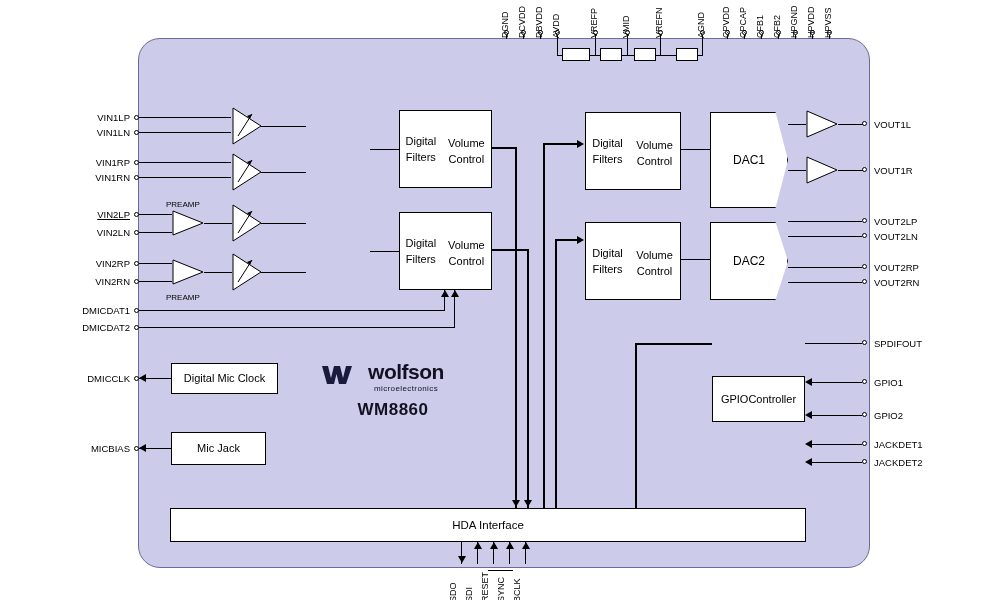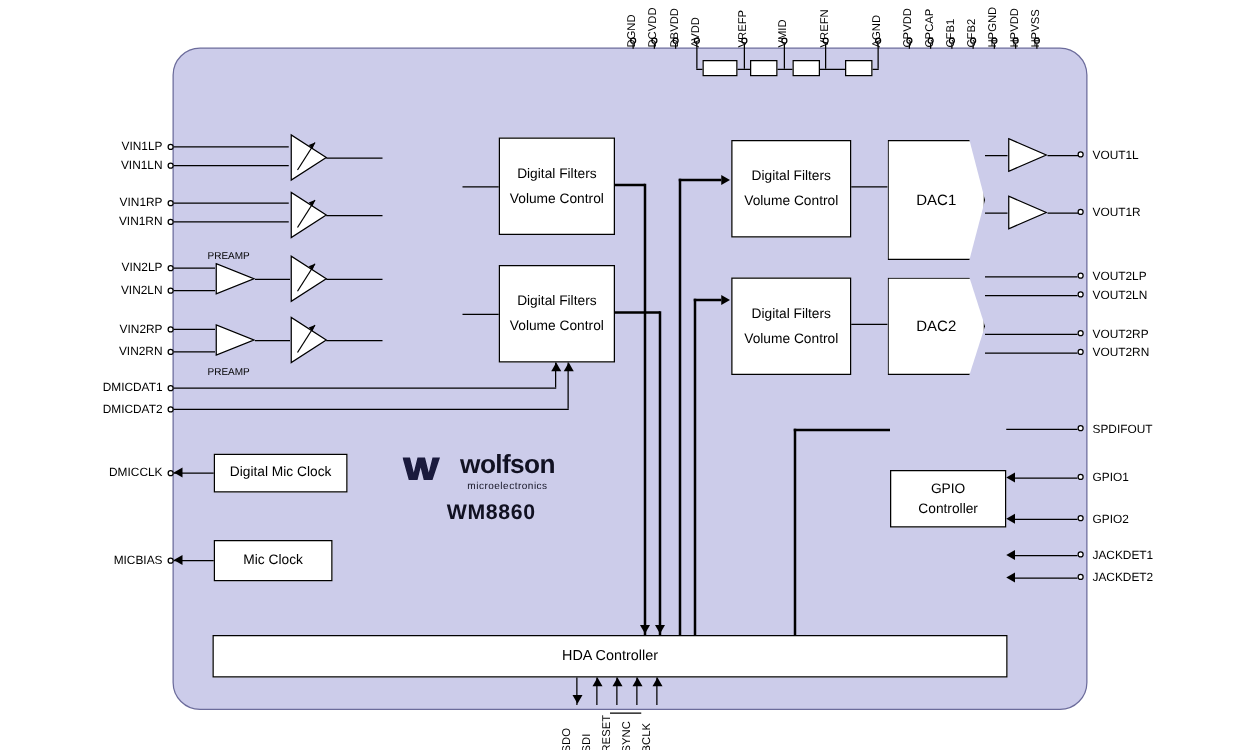--- a/index.html
+++ b/index.html
@@ -25,21 +25,21 @@
     border: 1px solid #6b6b9b;
     border-radius: 22px;
     box-sizing: border-box;
   }
   .box {
     position: absolute;
     background: #ffffff;
     border: 1px solid #000000;
     box-sizing: border-box;
     display: flex;
-    flex-direction: column;
+    flex-direction: row;
     align-items: center;
     justify-content: center;
     font-size: 11px;
     color: #000000;
     text-align: center;
     line-height: 1.5;
   }
   .box .l2 { margin-top: 4px; }
   .hexbox {
     position: absolute;
@@ -252,21 +252,21 @@
   <div class="line hline" style="left:139px; top:132px; width:92px;"></div>
 
   <div class="lbl r" style="left:80px; top:157px; width:50px;">VIN1RP</div>
   <div class="pin" style="left:134px; top:160px;"></div>
   <div class="line hline" style="left:139px; top:162px; width:92px;"></div>
 
   <div class="lbl r" style="left:80px; top:172px; width:50px;">VIN1RN</div>
   <div class="pin" style="left:134px; top:175px;"></div>
   <div class="line hline" style="left:139px; top:177px; width:92px;"></div>
 
-  <div class="lbl r" style="left:80px; top:209px; width:50px;">VIN2LP</div>
+  <div class="lbl r" style="left:80px; top:209px; width:50px;text-decoration:underline;">VIN2LP</div>
   <div class="pin" style="left:134px; top:212px;"></div>
   <div class="line hline" style="left:139px; top:214px; width:33px;"></div>
 
   <div class="lbl r" style="left:80px; top:227px; width:50px;">VIN2LN</div>
   <div class="pin" style="left:134px; top:230px;"></div>
   <div class="line hline" style="left:139px; top:232px; width:33px;"></div>
 
   <div class="lbl r" style="left:80px; top:258px; width:50px;">VIN2RP</div>
   <div class="pin" style="left:134px; top:261px;"></div>
   <div class="line hline" style="left:139px; top:263px; width:33px;"></div>
@@ -459,38 +459,38 @@
   <div class="arrowhead left" style="left:139px; top:374px;"></div>
   <div class="box" style="left:171px; top:363px; width:107px; height:31px;">
     <span>Digital Mic Clock</span>
   </div>
 
   <div class="lbl r" style="left:68px; top:443px; width:62px;">MICBIAS</div>
   <div class="pin" style="left:134px; top:446px;"></div>
   <div class="line hline" style="left:139px; top:448px; width:33px;"></div>
   <div class="arrowhead left" style="left:139px; top:444px;"></div>
   <div class="box" style="left:171px; top:432px; width:95px; height:33px;">
-    <span>Mic Clock</span>
+    <span>Mic Jack</span>
   </div>
 
   <div class="logo-mark">
     <svg width="48" height="22" viewBox="0 0 48 22">
       <polygon points="0,2 6,2 9,14 12,2 18,2 21,14 24,2 30,2 24,20 17,20 14.5,10 12,20 5,20" fill="#1a1a3d"></polygon>
     </svg>
   </div>
   <div class="logo">
     <div style="margin-left:26px;">
       <div class="wm">wolfson</div>
       <div class="micro">microelectronics</div>
     </div>
     <div class="part">WM8860</div>
   </div>
 
   <div class="hda">
-    <span>HDA Controller</span>
+    <span>HDA Interface</span>
   </div>
 
   <div class="line vline" style="left:461px; top:542px; height:22px;"></div>
   <div class="arrowhead down" style="left:458px; top:556px;"></div>
   <div class="vlbl" style="left:458px; top:592px;">SDO</div>
 
   <div class="line vline" style="left:477px; top:542px; height:22px;"></div>
   <div class="arrowhead up" style="left:474px; top:542px;"></div>
   <div class="vlbl" style="left:474px; top:592px;">SDI</div>
 

